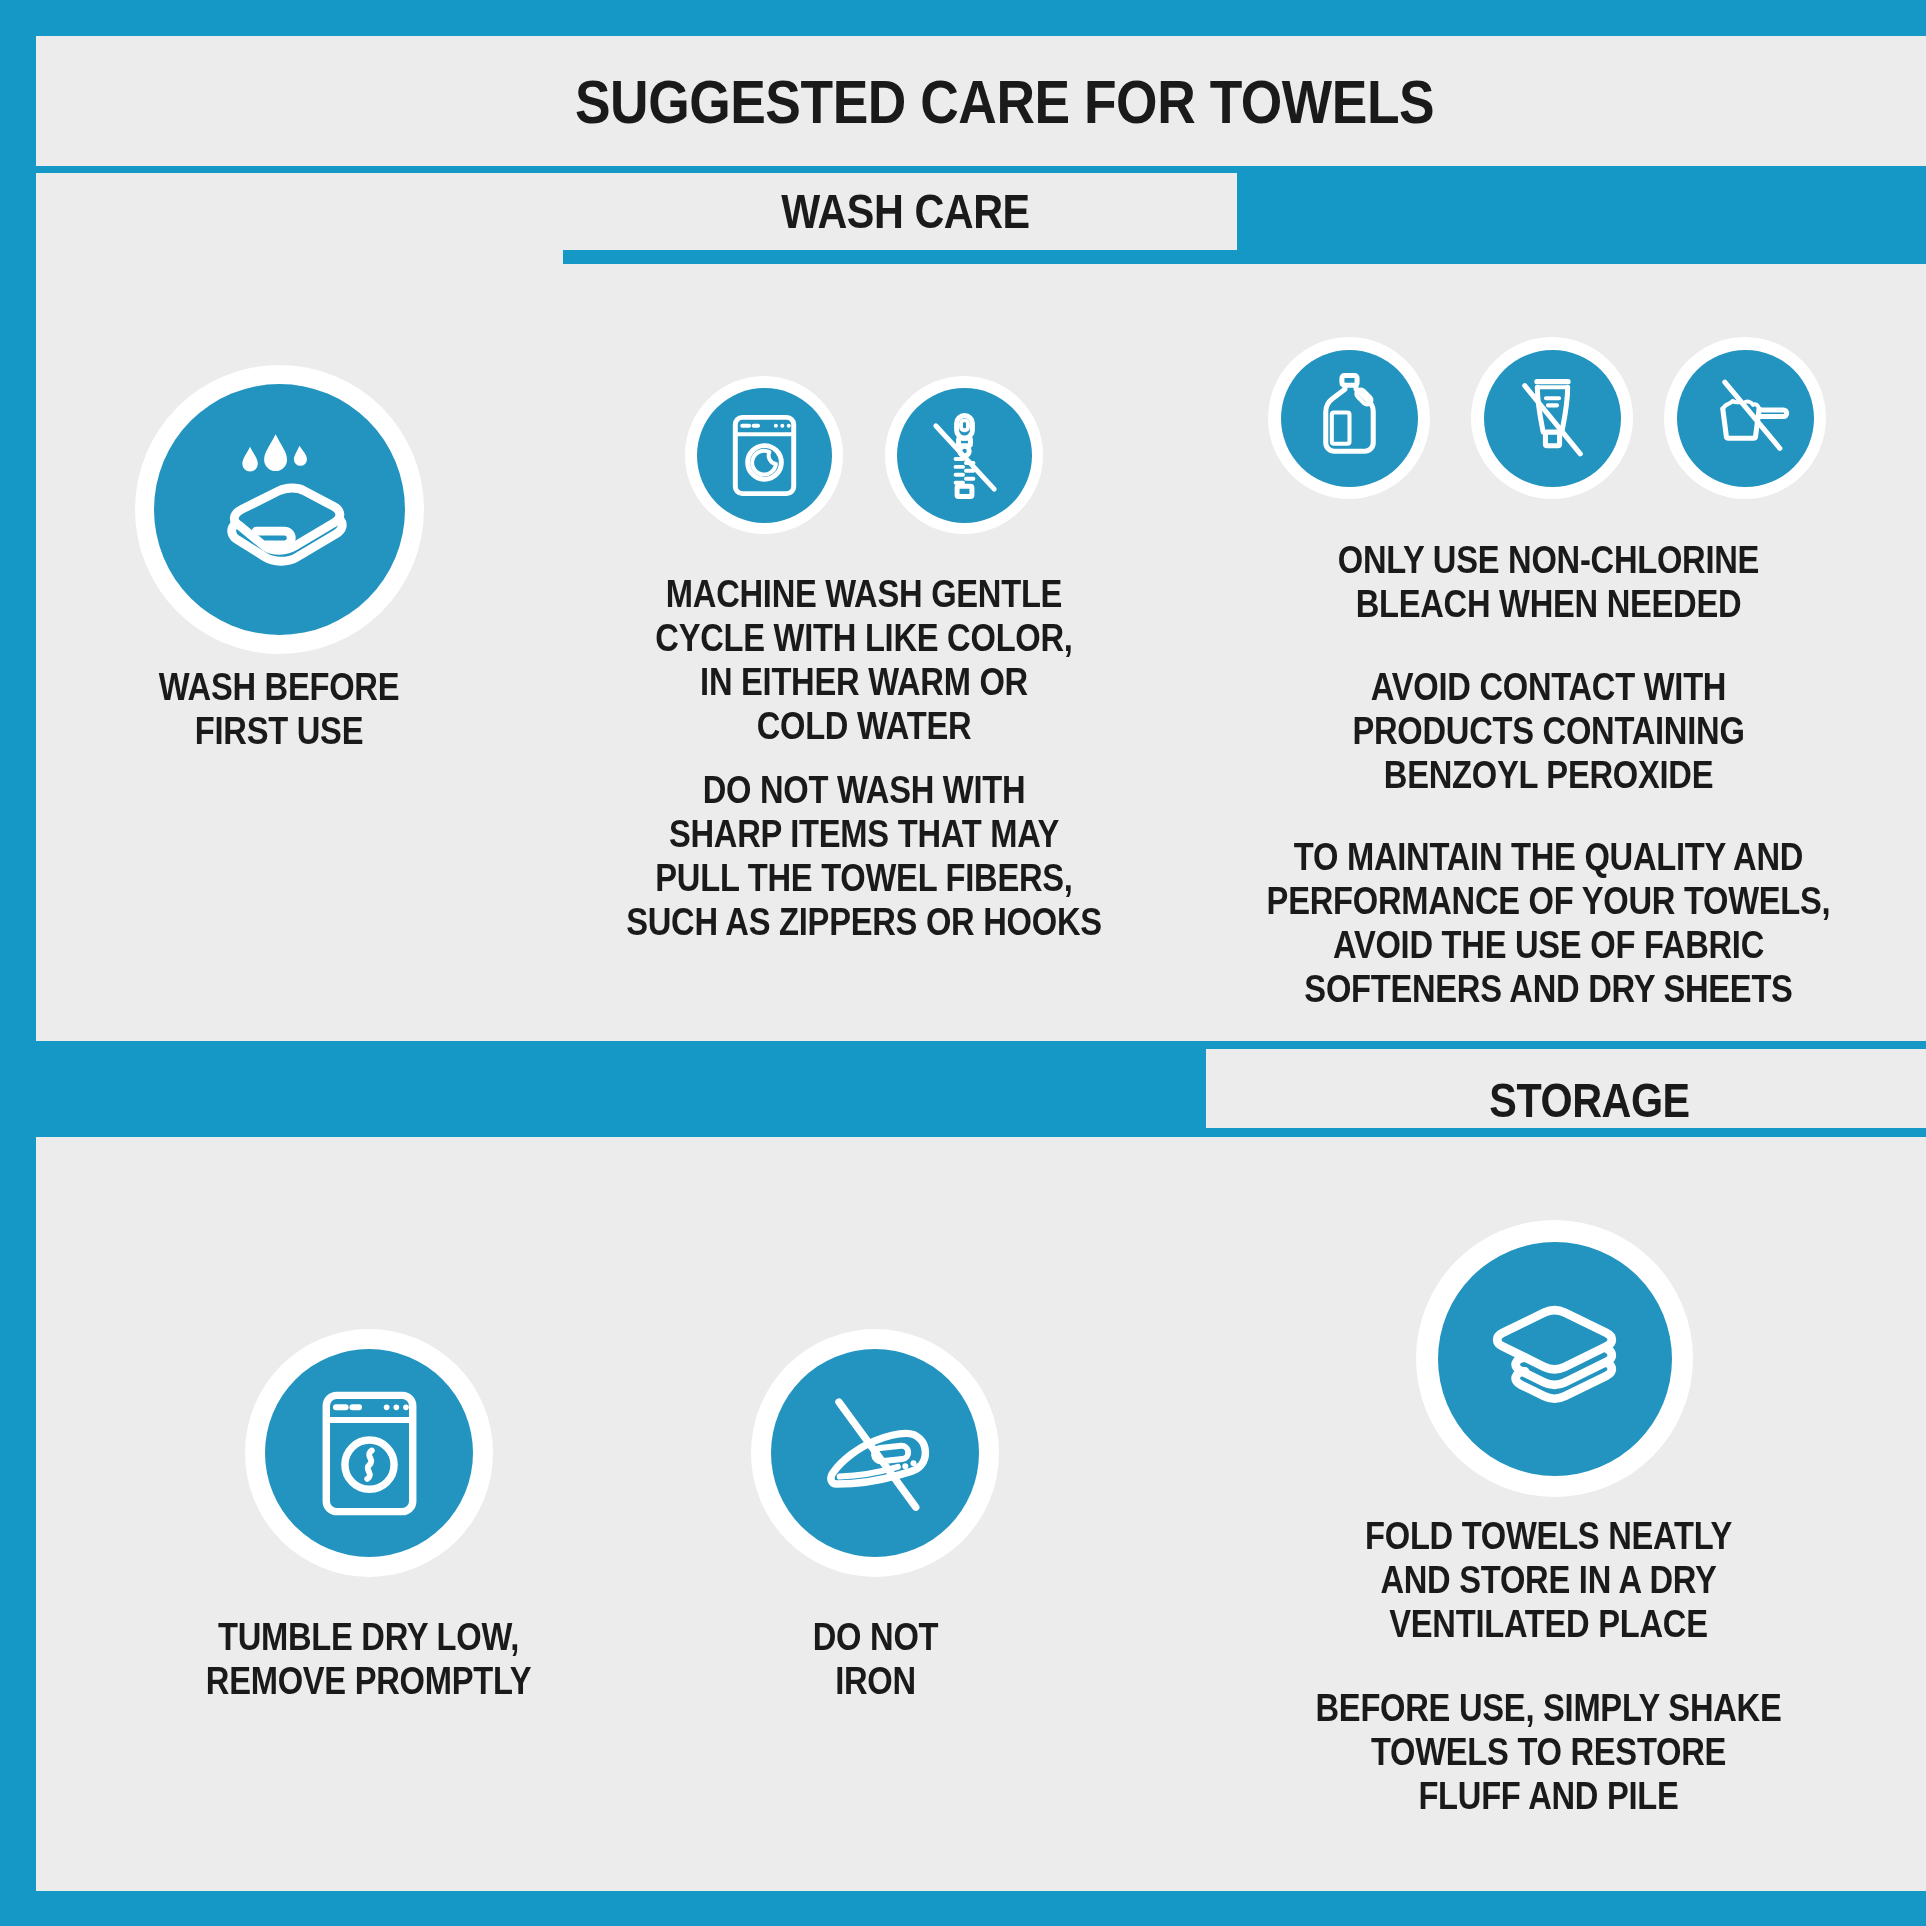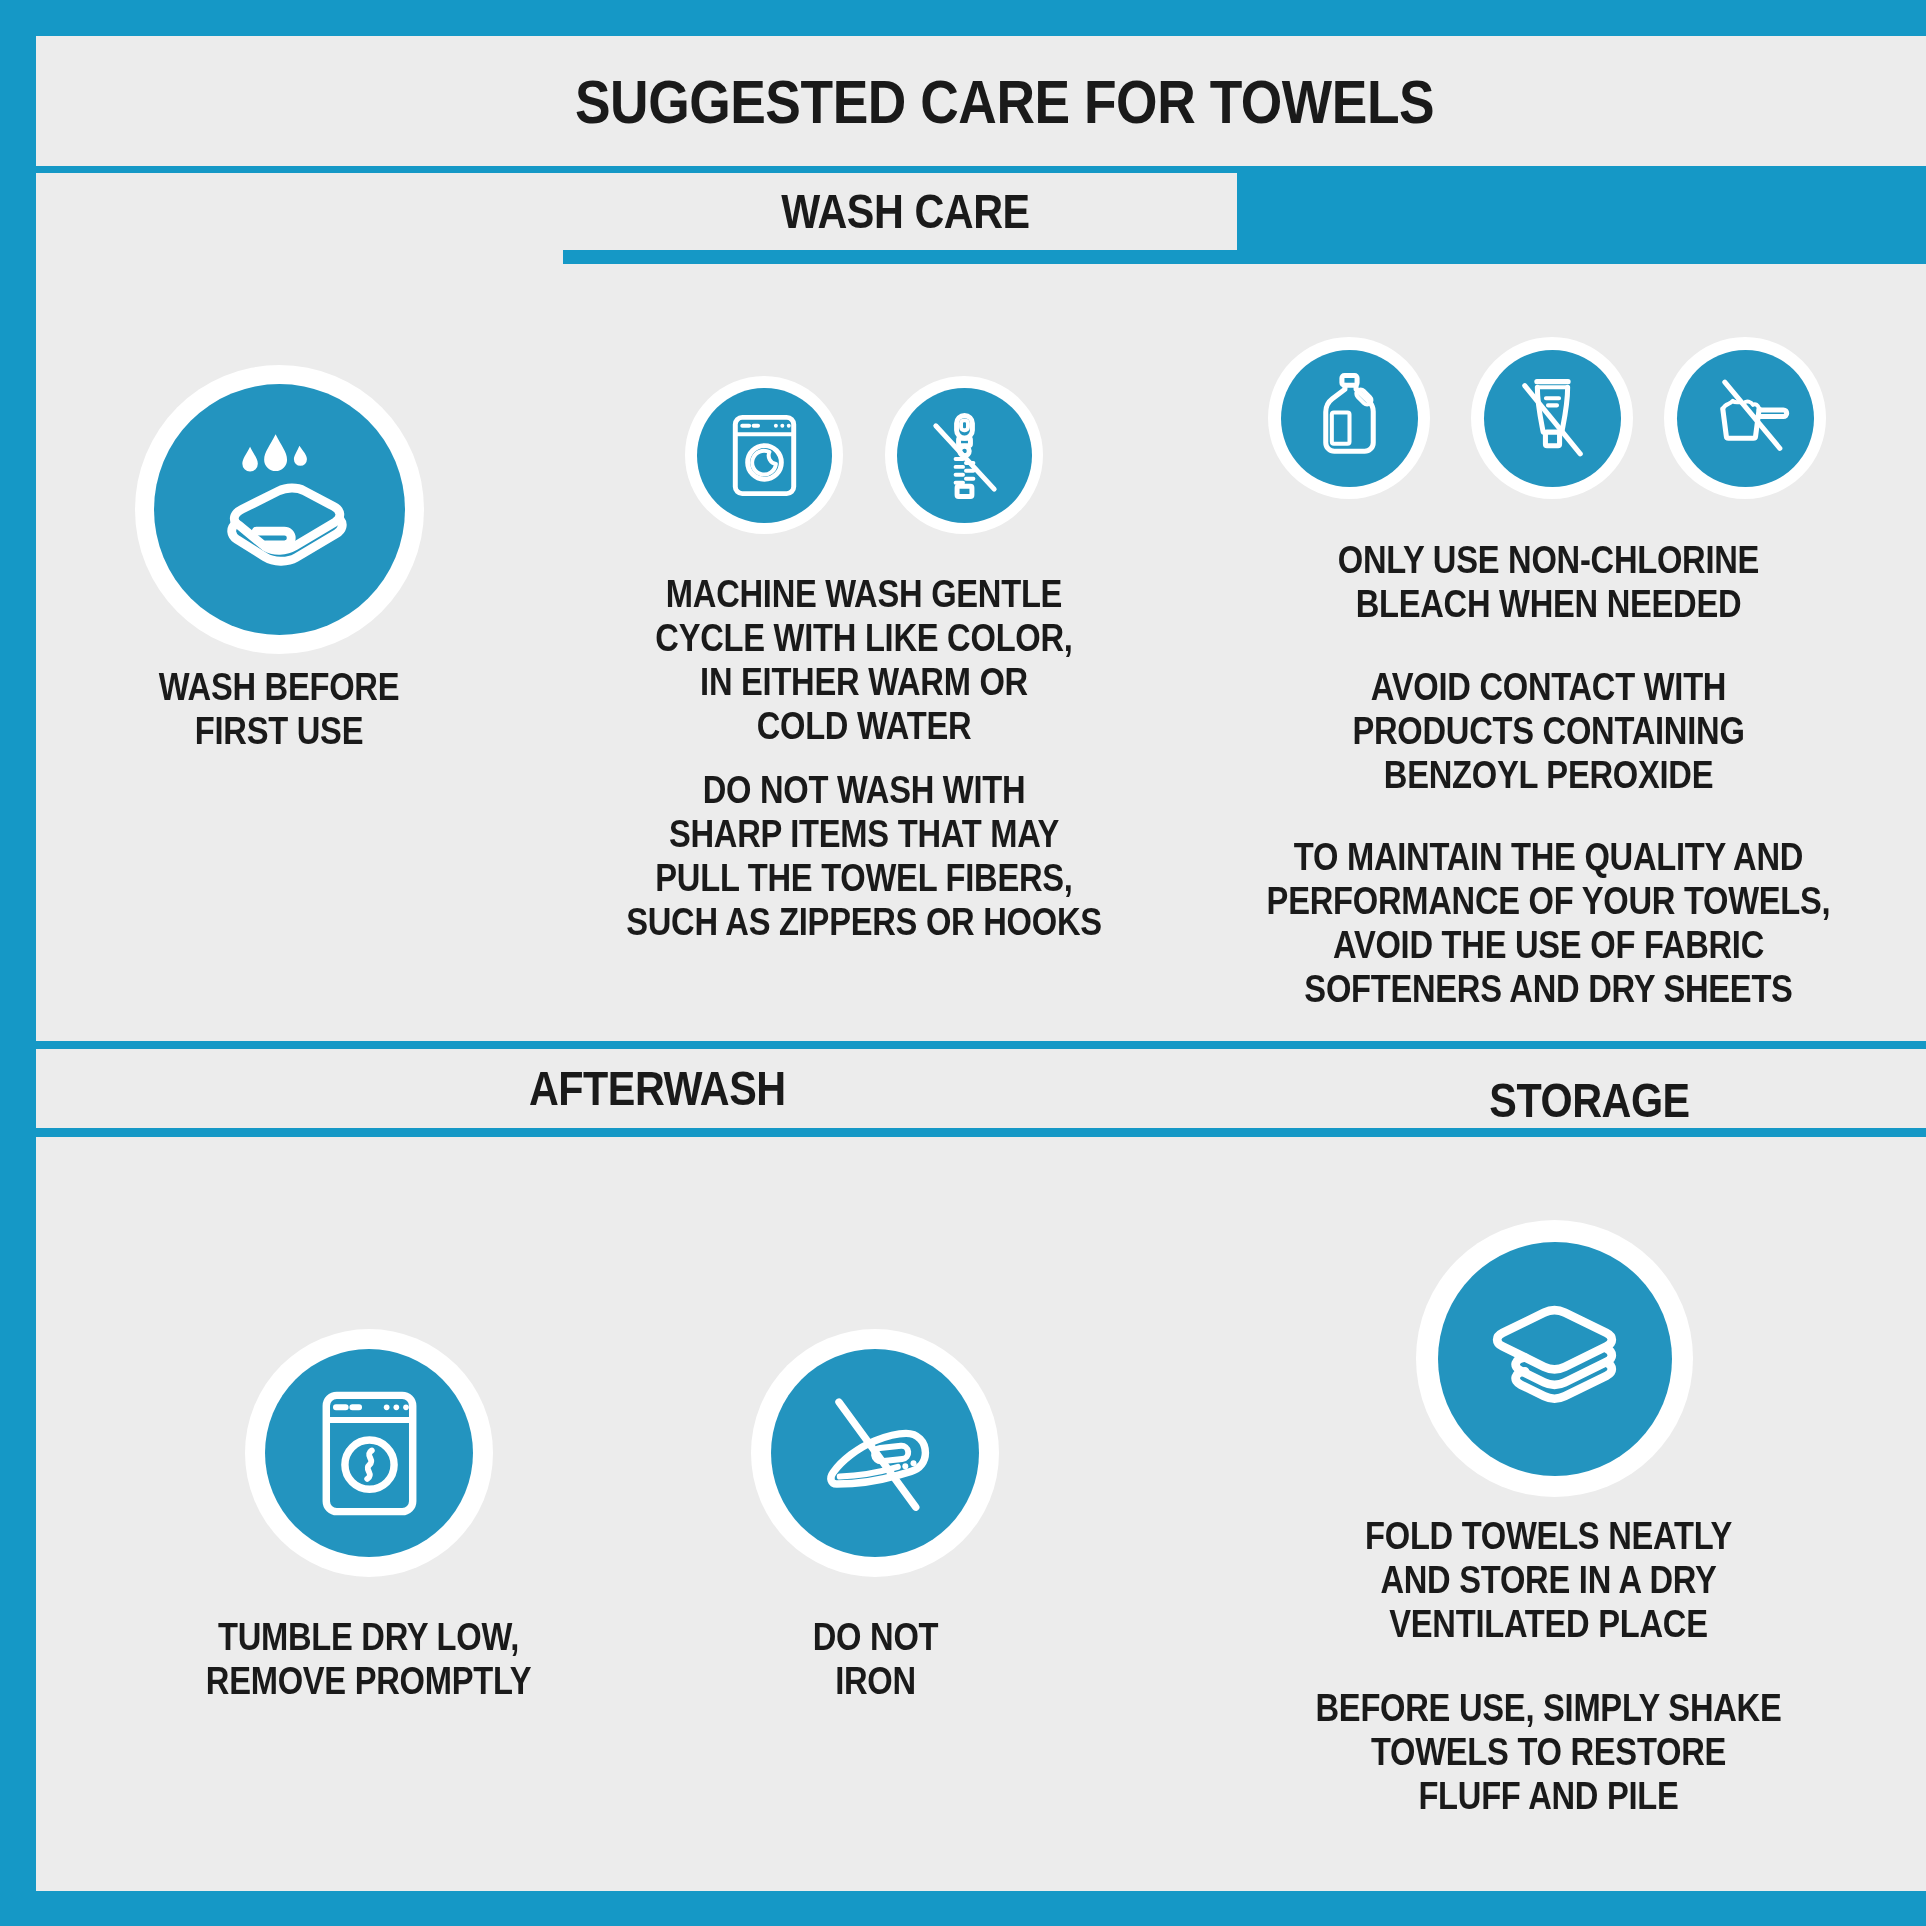--- a/index.html
+++ b/index.html
@@ -73,23 +73,20 @@
 
   <div class="panel" style="left:36px;top:173px;width:486px;height:868px;"></div>
 
   <div class="panel hdr" style="left:532px;top:173px;width:664px;height:77px;">
     <span>WASH CARE</span>
   </div>
   <div class="panel" style="left:532px;top:264px;width:664px;height:777px;"></div>
 
   <div class="panel" style="left:1206px;top:264px;width:685px;height:777px;"></div>
 
-  <div class="panel hdr" style="left:36px;top:1049px;width:1160px;height:79px;">
-    <span>AFTERWASH</span>
-  </div>
   <div class="panel hdr" style="left:1206px;top:1049px;width:685px;height:79px;align-items:flex-end;">
     <span>STORAGE</span>
   </div>
 
   <div class="panel" style="left:36px;top:1137px;width:1160px;height:754px;"></div>
   <div class="panel" style="left:1206px;top:1137px;width:685px;height:754px;"></div>
 
   <div class="badge" style="left:135px;top:365px;width:289px;height:289px;">
     <div class="badge-inner" style="width:251px;height:251px;">
       <svg width="176" height="176" viewBox="0 0 100 100">

